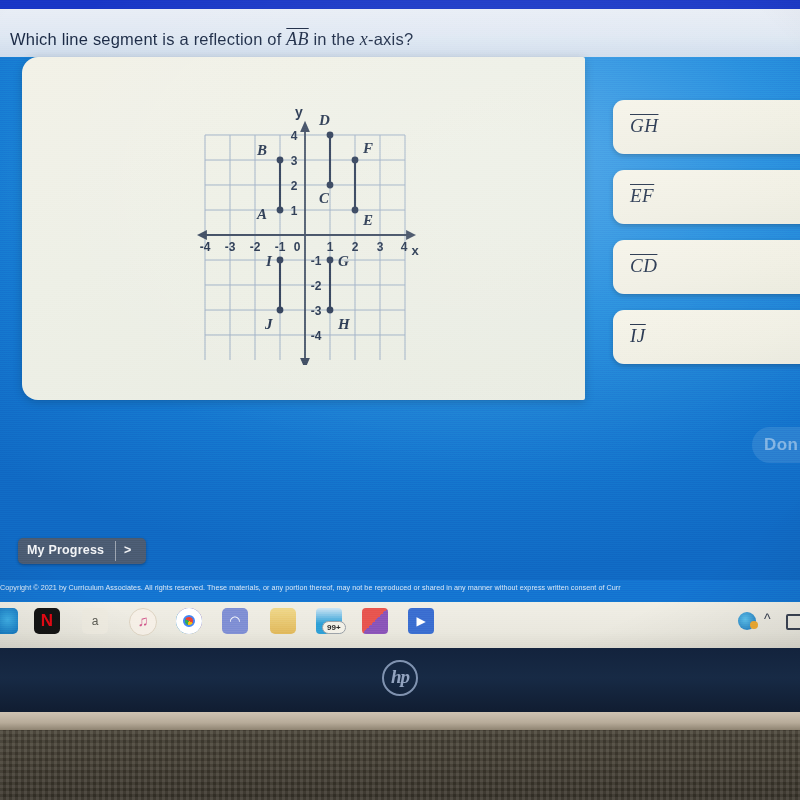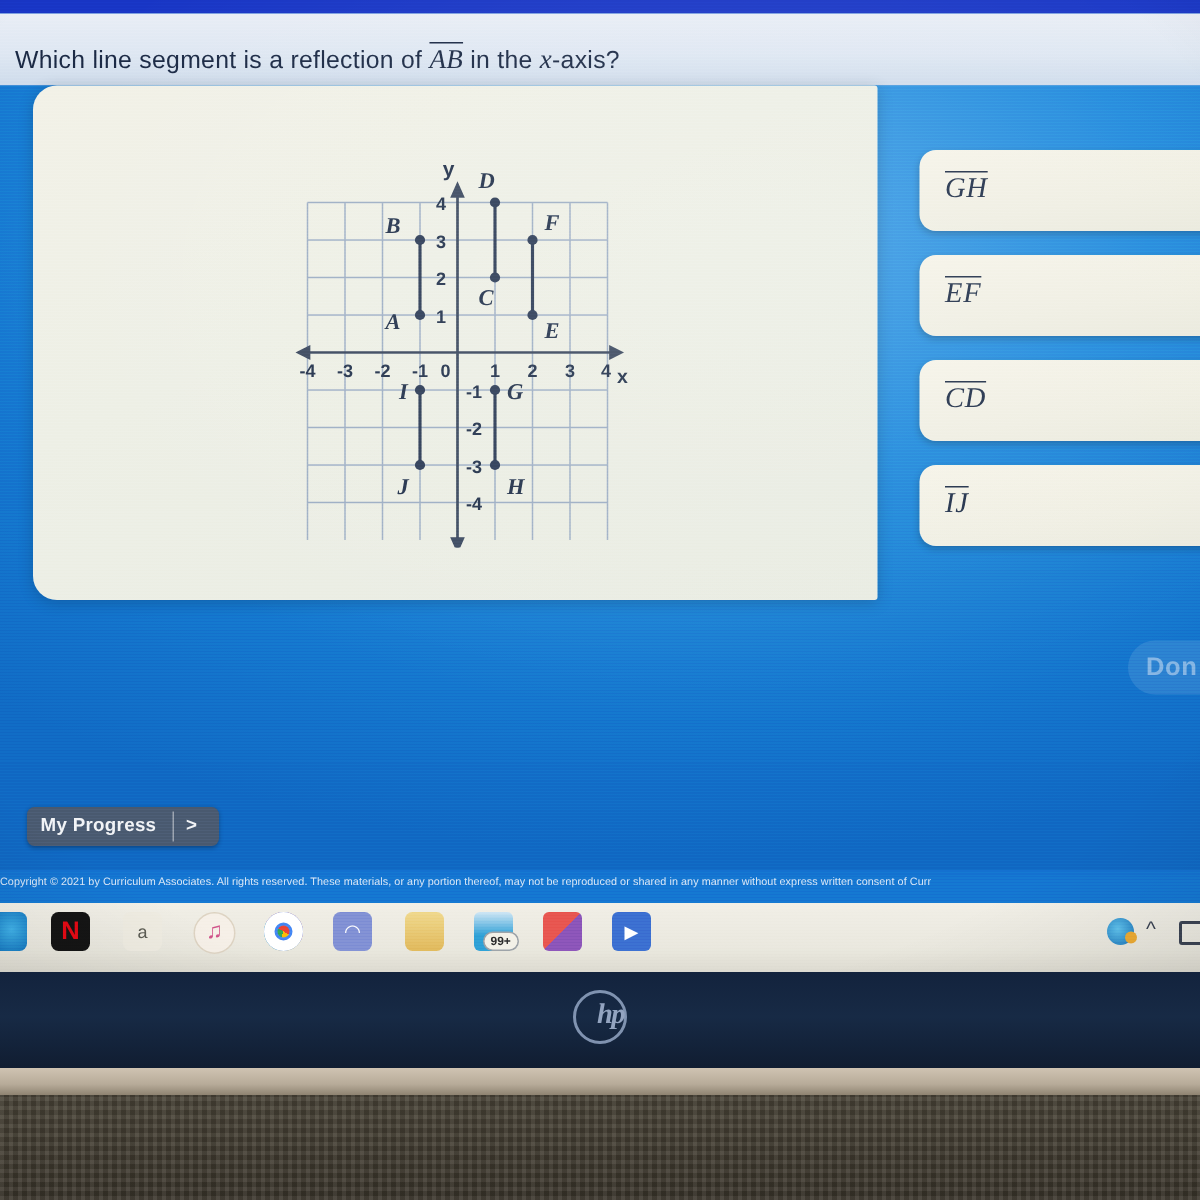--- a/index.html
+++ b/index.html
@@ -117,21 +117,21 @@
   
   .bezel{
     position:absolute;left:0;top:648px;width:800px;height:66px;
     background:linear-gradient(180deg,#13233d 0%, #172a45 45%, #101c30 100%);
   }
   .hp{
     position:absolute;left:50%;top:660px;transform:translateX(-50%);
     width:32px;height:32px;border-radius:50%;
     border:2px solid #93a6c4;color:#a9bad6;
     font-family:"Liberation Serif",serif;font-style:italic;font-weight:bold;
-    font-size:19px;text-align:right;line-height:30px;letter-spacing:-1px;
+    font-size:19px;text-align:center;line-height:30px;letter-spacing:-1px;
     opacity:.85;
   }
   .hinge{position:absolute;left:0;top:712px;width:800px;height:18px;
     background:linear-gradient(180deg,#cfc3b2 0%,#b7ab99 60%,#8f8472 100%);}
   .desk{
     position:absolute;left:0;top:730px;width:800px;height:70px;
     background:
       repeating-linear-gradient(90deg, rgba(255,255,255,.055) 0 3px, rgba(0,0,0,.09) 3px 6px),
       repeating-linear-gradient(0deg, rgba(255,255,255,.05) 0 3px, rgba(0,0,0,.08) 3px 6px),
       linear-gradient(180deg,#4a4438 0%, #3a352b 100%);

